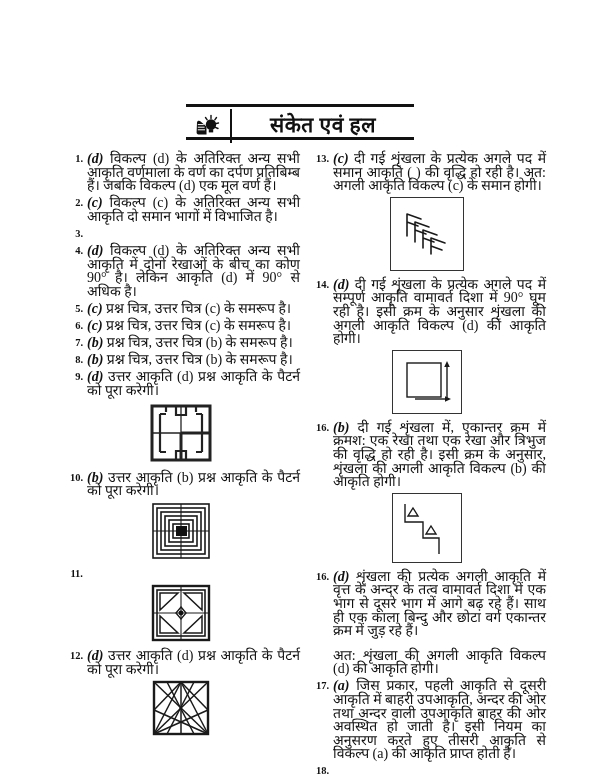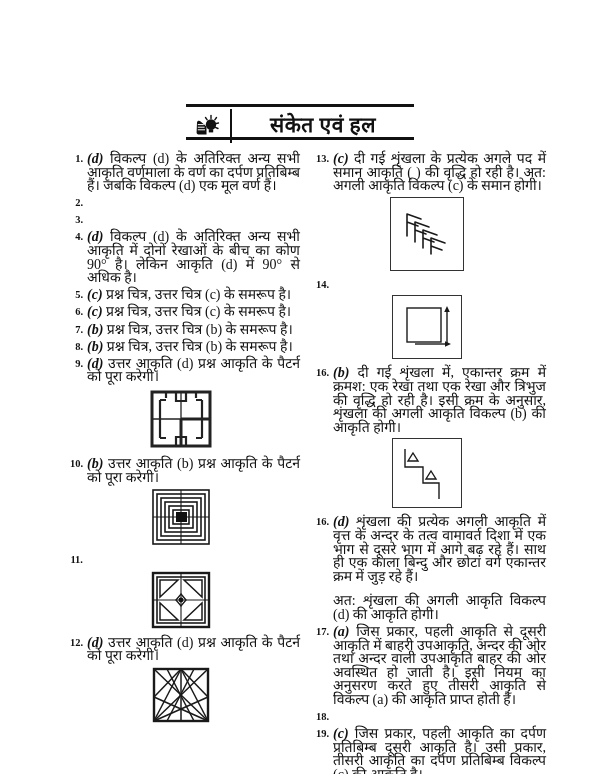--- a/index.html
+++ b/index.html
@@ -165,20 +165,24 @@
     <div class="item">
       <div class="item-num">1.</div>
       <div class="item-body">
         <span class="ans">(d)</span>
         <span>विकल्प (d) के अतिरिक्त अन्य सभी आकृति वर्णमाला के वर्ण का दर्पण प्रतिबिम्ब हैं। जबकि विकल्प (d) एक मूल वर्ण हैं।</span>
       </div>
     </div>
 
     <div class="item">
       <div class="item-num">2.</div>
+      <div class="item-body">
+        <span class="ans">(c)</span>
+        <span>विकल्प (c) के अतिरिक्त अन्य सभी आकृति दो समान भागों में विभाजित है।</span>
+      </div>
     </div>
 
     <div class="item">
       <div class="item-num">3.</div>
     </div>
 
     <div class="item">
       <div class="item-num">4.</div>
       <div class="item-body">
         <span class="ans">(d)</span>
@@ -353,20 +357,24 @@
             <path d="M24 24 L24 44 M24 24 L38 29 M24 32 L35 36"></path>
             <path d="M32 32 L32 50 M32 32 L46 37 M32 40 L43 44"></path>
             <path d="M40 40 L40 56 M40 40 L54 45 M40 48 L51 52"></path>
           </g>
         </svg>
       </div>
     </div>
 
     <div class="item">
       <div class="item-num">14.</div>
+      <div class="item-body">
+        <span class="ans">(d)</span>
+        <span>दी गई शृंखला के प्रत्येक अगले पद में सम्पूर्ण आकृति वामावर्त दिशा में 90° घूम रही है। इसी क्रम के अनुसार शृंखला की अगली आकृति विकल्प (d) की आकृति होगी।</span>
+      </div>
     </div>
     <div class="figwrap">
       <div class="figbox">
         <svg width="68" height="62" viewBox="0 0 68 62">
           <g stroke="#1a1a1a" fill="none" stroke-width="1.4">
             <rect x="14" y="12" width="34" height="34"></rect>
             <line x1="54" y1="48" x2="54" y2="14"></line>
             <line x1="54" y1="48" x2="22" y2="48"></line>
           </g>
           <polygon points="54,10 51.2,16 56.8,16" fill="#1a1a1a"></polygon>

